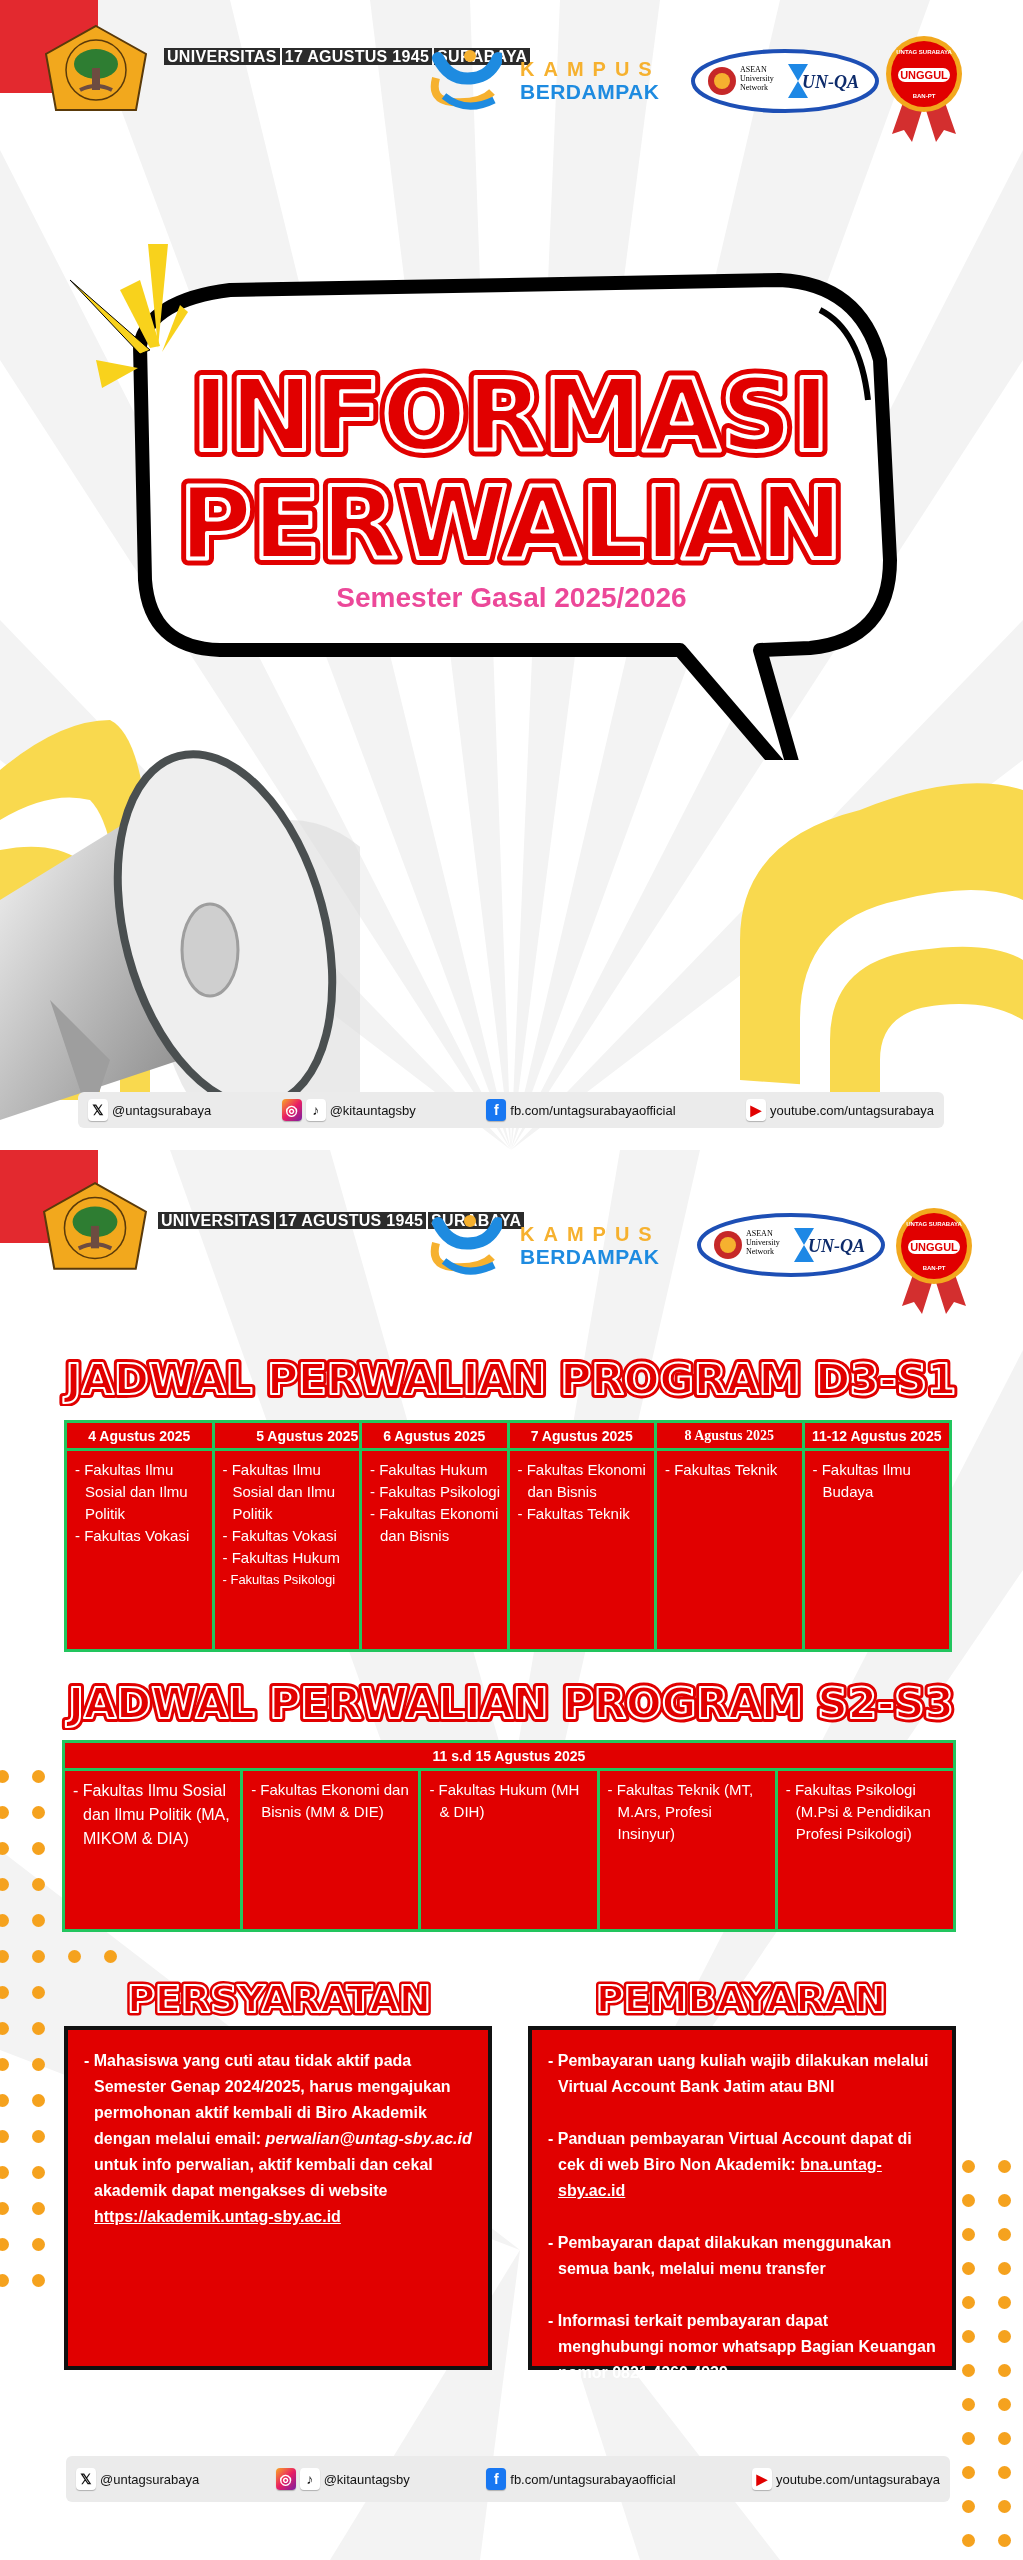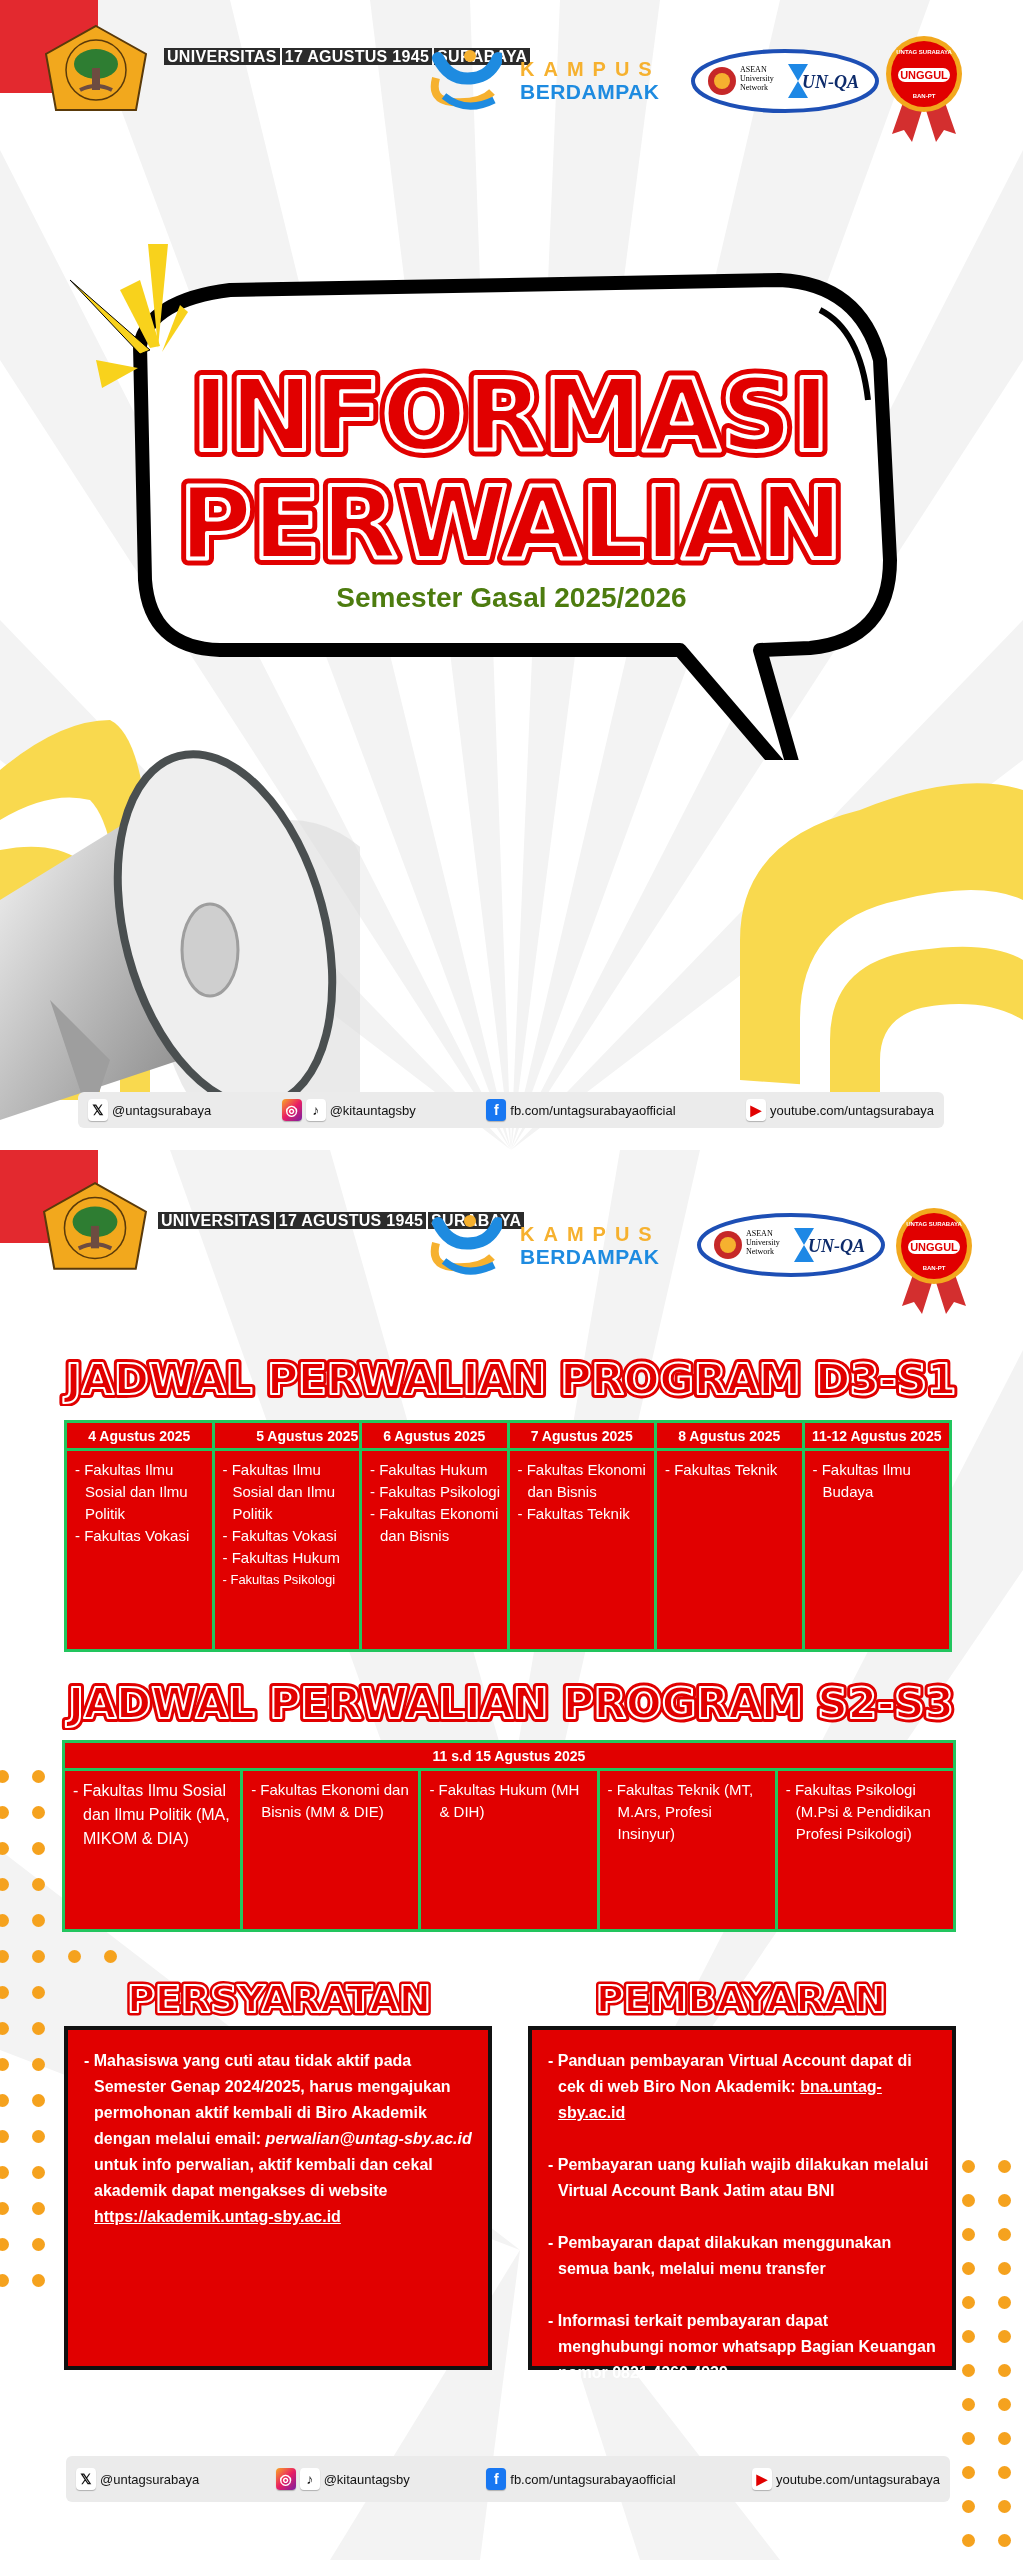--- a/index.html
+++ b/index.html
@@ -21,21 +21,21 @@
   .kampus { position: absolute; display: flex; align-items: center; }
   .kampus-words { margin-left: 18px; display: flex; flex-direction: column; }
   .kampus-top { color: #f6b12f; font-weight: 700; font-size: 20px; letter-spacing: 9px; line-height: 22px; }
   .kampus-bottom { color: #1e8be0; font-weight: 700; font-size: 21px; line-height: 24px; letter-spacing: 0.5px; }
 
   .aun { position: absolute; width: 190px; height: 70px; }
   .unggul { position: absolute; width: 80px; height: 108px; }
 
   
   .bubble { position: absolute; left: 0; top: 0; width: 1023px; height: 760px; }
-  .subtitle { position: absolute; left: 0; width: 1023px; text-align: center; font-weight: 700; font-size: 28px; color: #4d7c0f; }
+  .subtitle { position: absolute; left: 0; width: 1023px; text-align: center; font-weight: 700; font-size: 28px; color: #ec4899; }
 
   .social-bar { position: absolute; height: 36px; background: #ebebeb; border-radius: 6px; display: flex; align-items: center; justify-content: space-between; padding: 0 10px; }
   .social-item { display: flex; align-items: center; gap: 4px; font-size: 13px; color: #111; }
   .soc-ic { width: 20px; height: 22px; border-radius: 4px; background: #fff; display: inline-flex; align-items: center; justify-content: center; font-size: 14px; font-weight: 700; box-shadow: 0 1px 1px rgba(0,0,0,0.25); }
 
   .section-title { position: absolute; left: 0; width: 1023px; text-align: center; }
 
   table.sched { position: absolute; border-collapse: collapse; background: #e10000; color: #fff; }
   table.sched th, table.sched td { border: 3px solid #22c55e; vertical-align: top; }
   table.sched th { font-size: 14px; font-weight: 700; height: 28px; text-align: center; vertical-align: middle; }
@@ -250,21 +250,21 @@
     <text x="511" y="44" text-anchor="middle" font-family="DejaVu Sans, sans-serif" font-weight="700" font-size="42" fill="#e10000" stroke="#ffffff" stroke-width="2" stroke-linejoin="round">JADWAL PERWALIAN PROGRAM D3-S1</text>
   </svg>
 
   <table class="sched" style="left:64px;top:270px;width:888px;height:232px;">
     <thead>
       <tr>
         <th style="width:16.6%;">4 Agustus 2025</th>
         <th style="width:16.6%;padding-left:41px;">5 Agustus 2025</th>
         <th style="width:16.6%;">6 Agustus 2025</th>
         <th style="width:16.6%;">7 Agustus 2025</th>
-        <th style="width:16.6%;">8 Agustus 2025</th>
+        <th style="width:16.6%;font-family:Liberation Serif, serif;">8 Agustus 2025</th>
         <th style="width:16.6%;">11-12 Agustus 2025</th>
       </tr>
     </thead>
     <tbody>
       <tr>
         <td>
           <div class="cell-item">- Fakultas Ilmu Sosial dan Ilmu Politik</div>
           <div class="cell-item">- Fakultas Vokasi</div>
         </td>
         <td>
@@ -396,22 +396,22 @@
   <svg style="position:absolute;left:526px;top:818px;" width="430" height="56" viewBox="0 0 430 56">
     <text x="215" y="44" text-anchor="middle" font-family="DejaVu Sans, sans-serif" font-weight="700" font-size="38" fill="#e10000" stroke="#e10000" stroke-width="7" stroke-linejoin="round">PEMBAYARAN</text>
     <text x="215" y="44" text-anchor="middle" font-family="DejaVu Sans, sans-serif" font-weight="700" font-size="38" fill="#e10000" stroke="#ffffff" stroke-width="2" stroke-linejoin="round">PEMBAYARAN</text>
   </svg>
 
   <div class="info-box" style="left:64px;top:876px;width:428px;height:344px;">
     <p><span>- Mahasiswa yang cuti atau tidak aktif pada Semester Genap 2024/2025, harus mengajukan permohonan aktif kembali di Biro Akademik dengan melalui email: </span><em>perwalian@untag-sby.ac.id</em><span> untuk info perwalian, aktif kembali dan cekal akademik dapat mengakses di website </span><a>https://akademik.untag-sby.ac.id</a></p>
   </div>
 
   <div class="info-box" style="left:528px;top:876px;width:428px;height:344px;">
+    <p>- Pembayaran uang kuliah wajib dilakukan melalui Virtual Account Bank Jatim atau BNI</p>
     <p><span>- Panduan pembayaran Virtual Account dapat di cek di web Biro Non Akademik: </span><a>bna.untag-sby.ac.id</a></p>
-    <p>- Pembayaran uang kuliah wajib dilakukan melalui Virtual Account Bank Jatim atau BNI</p>
     <p>- Pembayaran dapat dilakukan menggunakan semua bank, melalui menu transfer</p>
     <p>- Informasi terkait pembayaran dapat menghubungi nomor whatsapp Bagian Keuangan nomor 0821 4260 4939</p>
   </div>
 
   <div class="social-bar" style="left:66px;top:1306px;width:884px;height:46px;">
     <div class="social-item">
       <span class="soc-ic">𝕏</span>
       <span>@untagsurabaya</span>
     </div>
     <div class="social-item">

